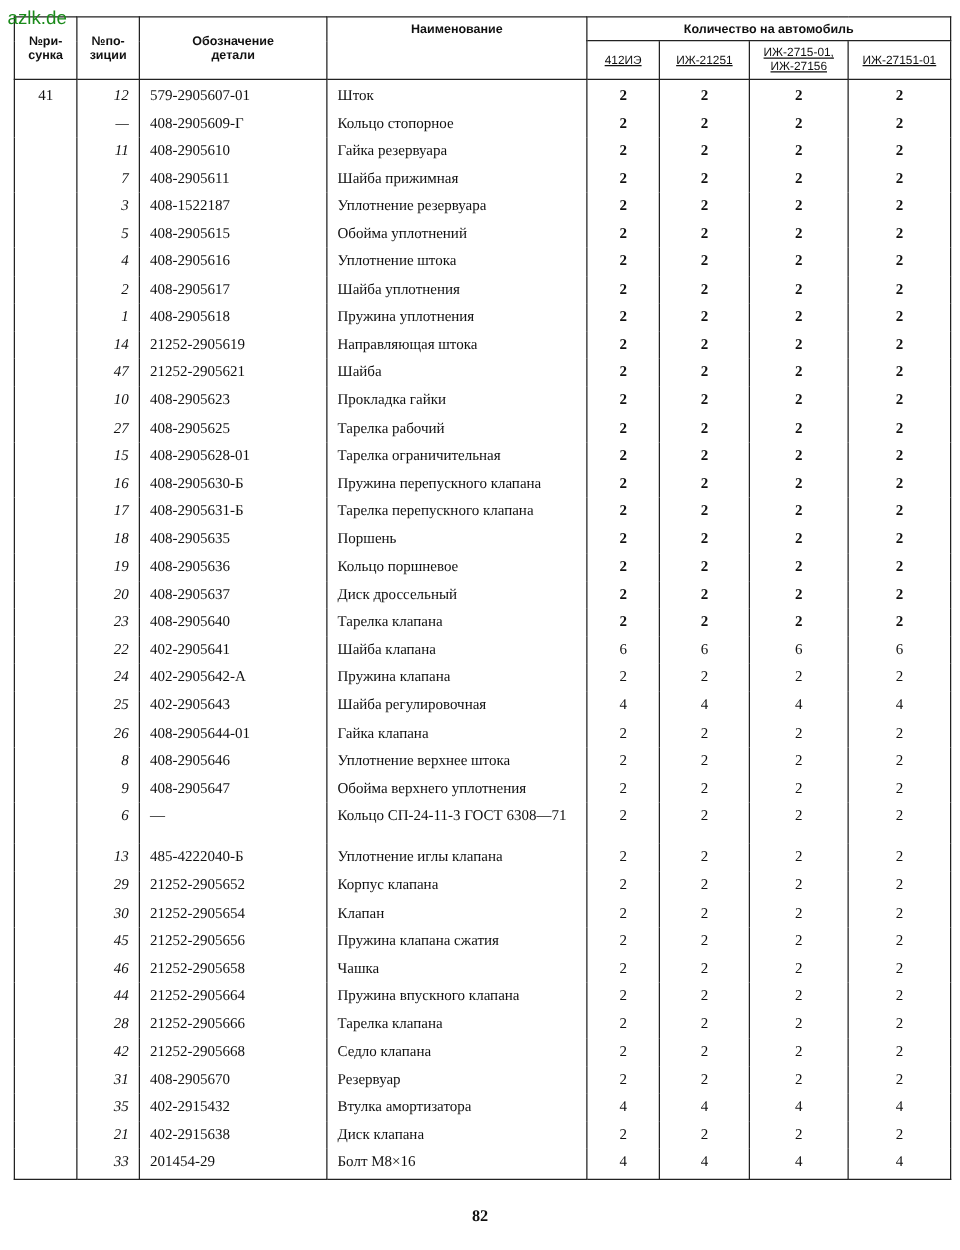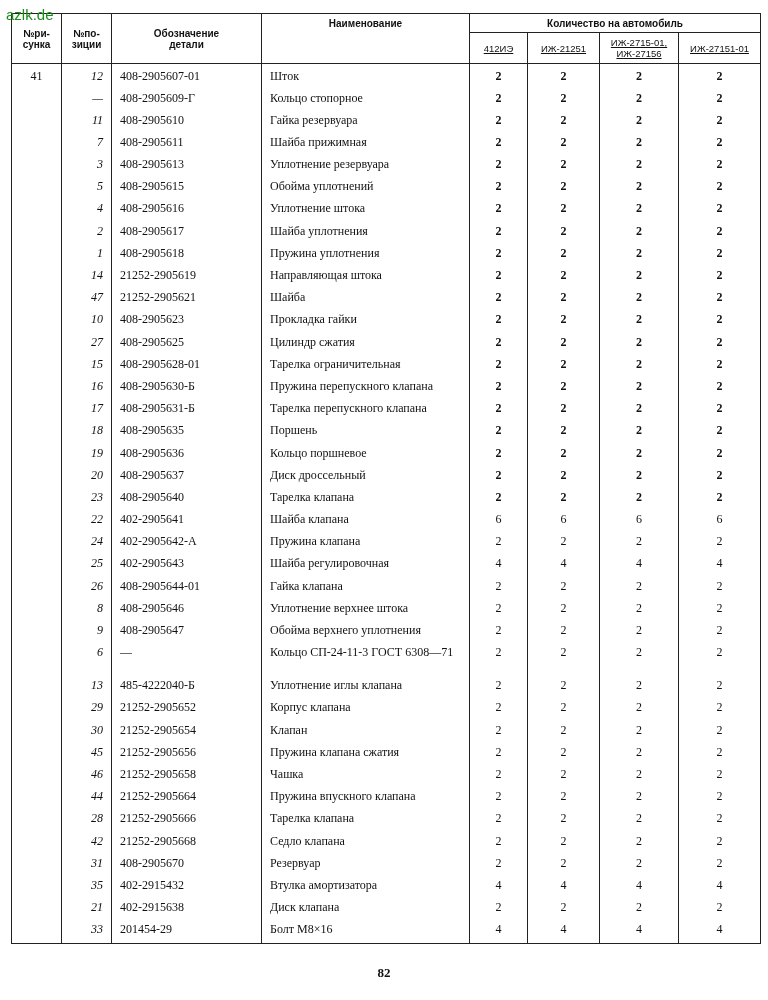--- a/index.html
+++ b/index.html
@@ -64,21 +64,21 @@
         <div>ИЖ-2715-01,</div>
         <div>ИЖ-27156</div>
       </th>
       <th>ИЖ-27151-01</th>
     </tr>
   </thead>
   <tbody id="tbody">
       <tr class="first">
         <td class="fig">41</td>
         <td class="pos">12</td>
-        <td class="code">408-2905607-01</td>
+        <td class="code">579-2905607-01</td>
         <td class="name">Шток</td>
         <td class="qty b">2</td>
         <td class="qty b">2</td>
         <td class="qty b">2</td>
         <td class="qty b">2</td>
       </tr>
       <tr class="">
         <td class="fig"></td>
         <td class="pos">—</td>
         <td class="code">408-2905609-Г</td>
@@ -104,21 +104,21 @@
         <td class="code">408-2905611</td>
         <td class="name">Шайба прижимная</td>
         <td class="qty b">2</td>
         <td class="qty b">2</td>
         <td class="qty b">2</td>
         <td class="qty b">2</td>
       </tr>
       <tr class="">
         <td class="fig"></td>
         <td class="pos">3</td>
-        <td class="code">408-2905613</td>
+        <td class="code">408-1522187</td>
         <td class="name">Уплотнение резервуара</td>
         <td class="qty b">2</td>
         <td class="qty b">2</td>
         <td class="qty b">2</td>
         <td class="qty b">2</td>
       </tr>
       <tr class="">
         <td class="fig"></td>
         <td class="pos">5</td>
         <td class="code">408-2905615</td>
@@ -185,21 +185,21 @@
         <td class="name">Прокладка гайки</td>
         <td class="qty b">2</td>
         <td class="qty b">2</td>
         <td class="qty b">2</td>
         <td class="qty b">2</td>
       </tr>
       <tr class="">
         <td class="fig"></td>
         <td class="pos">27</td>
         <td class="code">408-2905625</td>
-        <td class="name">Цилиндр сжатия</td>
+        <td class="name">Тарелка рабочий</td>
         <td class="qty b">2</td>
         <td class="qty b">2</td>
         <td class="qty b">2</td>
         <td class="qty b">2</td>
       </tr>
       <tr class="">
         <td class="fig"></td>
         <td class="pos">15</td>
         <td class="code">408-2905628-01</td>
         <td class="name">Тарелка ограничительная</td>

